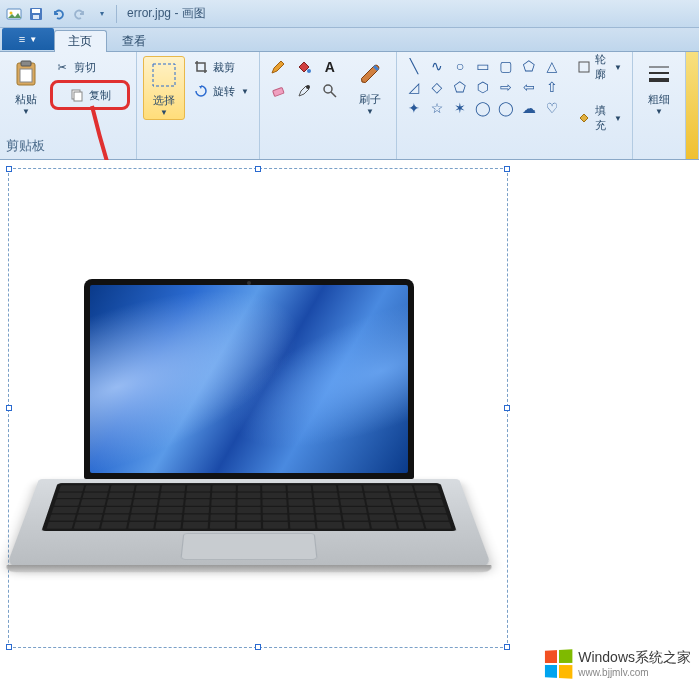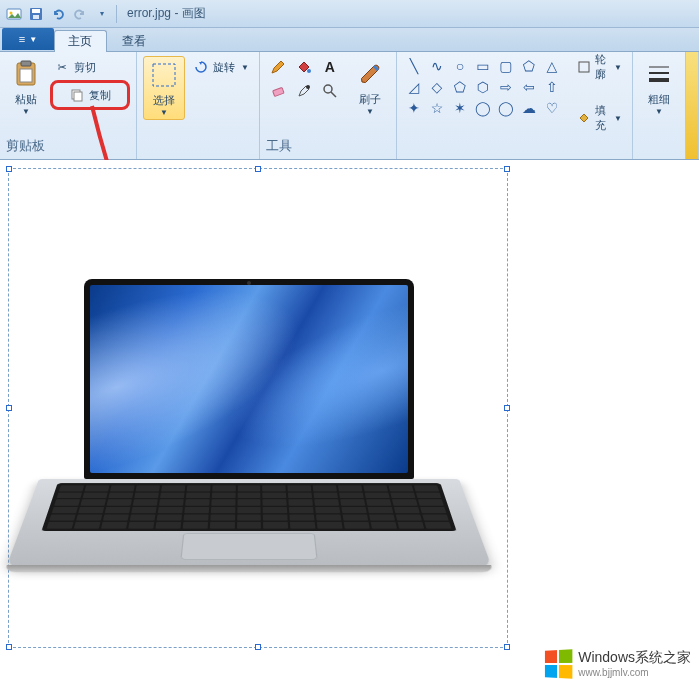--- a/index.html
+++ b/index.html
@@ -165,20 +165,28 @@
               <rect x="3" y="3" width="22" height="22" fill="none" stroke="#2a6ad0" stroke-dasharray="3 2"></rect>
             </svg>
         </span>
         <span class="lbl">选择</span>
         <span class="drop">▼</span>
       </div>
       <div class="stack">
         <div class="smallbtn">
           <span class="icon">
             <svg width="14" height="14" viewBox="0 0 14 14">
+                <path d="M3 1 L3 11 L13 11 M1 3 L11 3 L11 13" stroke="#555" fill="none" stroke-width="1.5"></path>
+              </svg>
+          </span>
+          <span>裁剪</span>
+        </div>
+        <div class="smallbtn">
+          <span class="icon">
+            <svg width="14" height="14" viewBox="0 0 14 14">
                 <path d="M7 2 A5 5 0 1 1 2 7" fill="none" stroke="#2a6ad0" stroke-width="1.5"></path>
                 <path d="M5 2 L8 2 L7 5 Z" fill="#2a6ad0"></path>
               </svg>
           </span>
           <span>旋转</span>
           <span class="drop" style="font-size:8px;margin-left:2px;">▼</span>
         </div>
       </div>
     </div>
   </div>
@@ -220,21 +228,20 @@
         <span class="icon">
           <svg width="28" height="28" viewBox="0 0 28 28">
               <path d="M6 22 Q4 18 8 16 L18 6 Q20 4 22 6 Q24 8 22 10 L12 20 Q10 24 6 22 Z" fill="#d08040" stroke="#804010"></path>
               <path d="M18 6 L22 10" stroke="#4080d0" stroke-width="3"></path>
             </svg>
         </span>
         <span class="lbl">刷子</span>
         <span class="drop">▼</span>
       </div>
     </div>
-    <div class="group-label">工具</div>
   </div>
 
   <div class="group" style="flex:1;">
     <div class="group-body">
       <div class="shape-grid">
         <div class="shape-cell">╲</div>
         <div class="shape-cell">∿</div>
         <div class="shape-cell">○</div>
         <div class="shape-cell">▭</div>
         <div class="shape-cell">▢</div>

